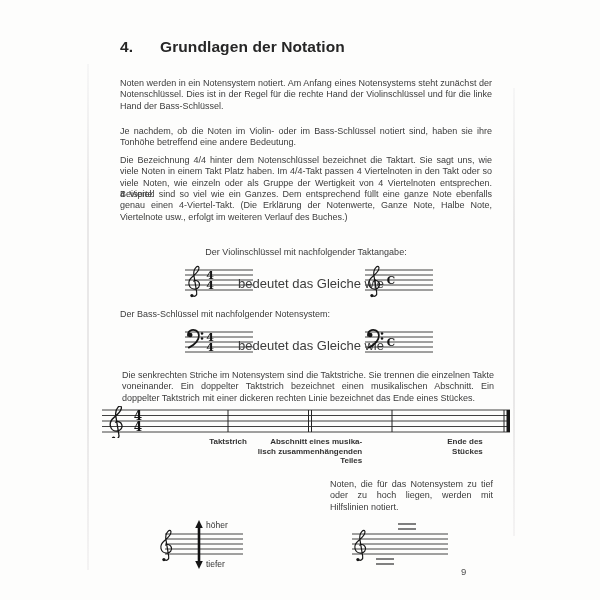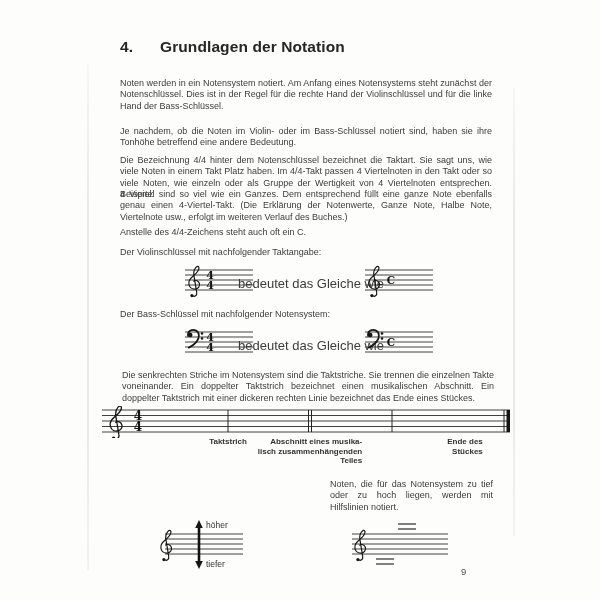--- a/index.html
+++ b/index.html
@@ -39,23 +39,22 @@
 
   <div class="title-row abs">
     <span class="title-num">4.</span>
     <span>Grundlagen der Notation</span>
   </div>
 
   <p class="body abs" style="top:78px;margin:0;">Noten werden in ein Notensystem notiert. Am Anfang eines Notensystems steht zunächst der Notenschlüssel. Dies ist in der Regel für die rechte Hand der Violinschlüssel und für die linke Hand der Bass-Schlüssel.</p>
   <p class="body abs" style="top:126px;margin:0;">Je nachdem, ob die Noten im Violin- oder im Bass-Schlüssel notiert sind, haben sie ihre Tonhöhe betreffend eine andere Bedeutung.</p>
   <p class="body abs" style="top:155px;margin:0;">Die Bezeichnung 4/4 hinter dem Notenschlüssel bezeichnet die Taktart. Sie sagt uns, wie viele Noten in einem Takt Platz haben. Im 4/4-Takt passen 4 Viertelnoten in den Takt oder so viele Noten, wie einzeln oder als Gruppe der Wertigkeit von 4 Viertelnoten entsprechen. Beispiel:</p>
   <p class="body abs" style="top:189px;margin:0;">4 Viertel sind so viel wie ein Ganzes. Dem entsprechend füllt eine ganze Note ebenfalls genau einen 4-Viertel-Takt. (Die Erklärung der Notenwerte, Ganze Note, Halbe Note, Viertelnote usw., erfolgt im weiteren Verlauf des Buches.)</p>
-  <p class="body abs single" style="top:227px;margin:0;">Anstelle des 4/4-Zeichens steht auch oft ein C.</p>
-
-  <p class="body abs single" style="top:247px;margin:0;">Der Violinschlüssel mit nachfolgender Taktangabe:</p>
+
+  <p class="body abs single" style="top:247px;margin:0;text-align:center;">Der Violinschlüssel mit nachfolgender Taktangabe:</p>
 
   <svg class="abs" style="left:185px;top:262px;" width="68" height="38" viewBox="0 0 68 38">
     <g>
       <line class="sline" x1="0" y1="8" x2="68" y2="8"></line>
         <line class="sline" x1="0" y1="13" x2="68" y2="13"></line>
       <line class="sline" x1="0" y1="18" x2="68" y2="18"></line>
         <line class="sline" x1="0" y1="23" x2="68" y2="23"></line>
       <line class="sline" x1="0" y1="28" x2="68" y2="28"></line>
     </g>
     <g>

